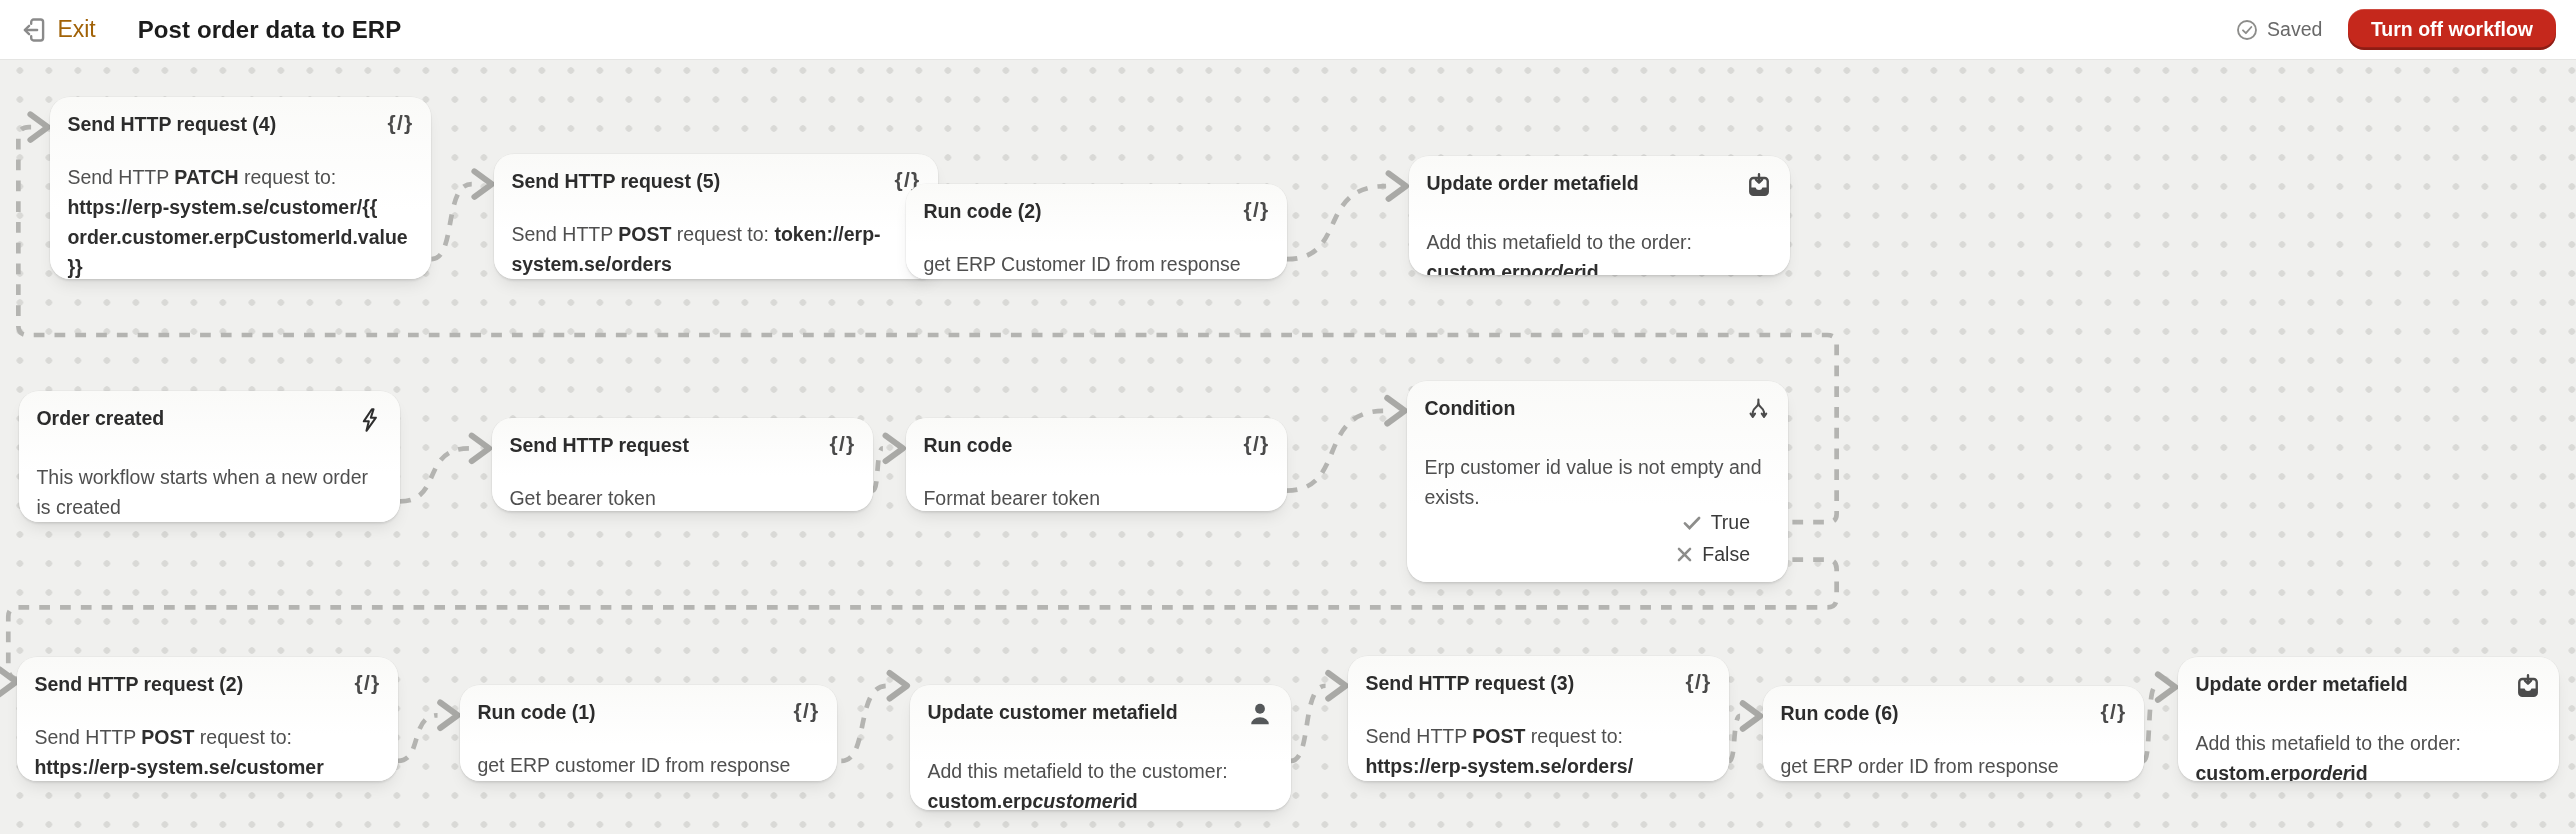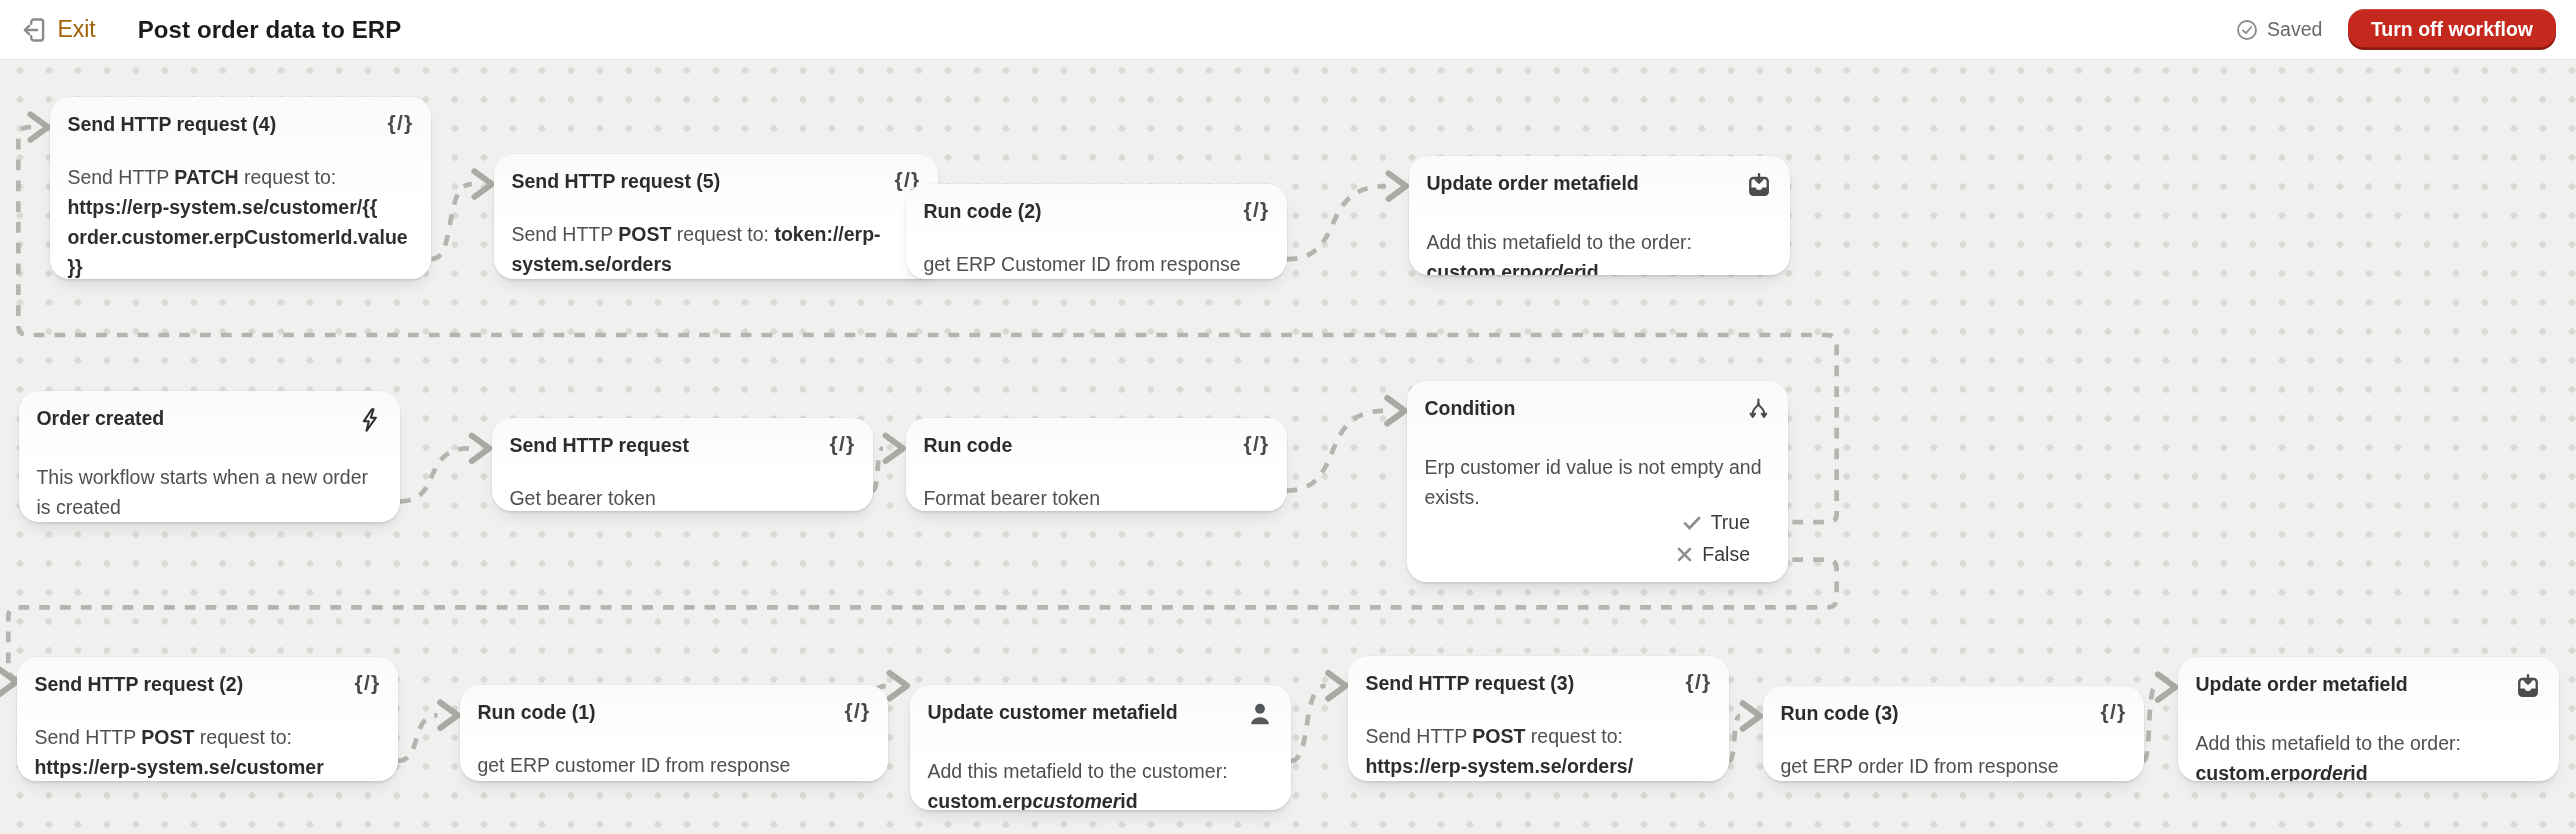--- a/index.html
+++ b/index.html
@@ -196,21 +196,21 @@
         </div>
       </div>
     </div>
     <div class="node" style="left: 17px; top: 597px; width: 381px; height: 124px;">
       <div class="node-head">
         <span class="node-title">Send HTTP request (2)</span>
         <span class="node-icon"><span class="code-glyph">{/}</span></span>
       </div>
       <div class="node-body">Send HTTP <b>POST</b> request to: <b>https://erp-system.se/customer</b></div>
     </div>
-    <div class="node" style="left: 460px; top: 625px; width: 428px; height: 96px;">
+    <div class="node" style="left: 460px; top: 625px; width: 377px; height: 96px;">
       <div class="node-head">
         <span class="node-title">Run code (1)</span>
         <span class="node-icon"><span class="code-glyph">{/}</span></span>
       </div>
       <div class="node-body">get ERP customer ID from response</div>
     </div>
     <div class="node" style="left: 910px; top: 625px; width: 381px; height: 125px;">
       <div class="node-head">
         <span class="node-title">Update customer metafield</span>
         <span class="node-icon"><svg width="28" height="28" viewBox="0 0 40 40">
@@ -222,21 +222,21 @@
     </div>
     <div class="node" style="left: 1348px; top: 596px; width: 381px; height: 125px;">
       <div class="node-head">
         <span class="node-title">Send HTTP request (3)</span>
         <span class="node-icon"><span class="code-glyph">{/}</span></span>
       </div>
       <div class="node-body">Send HTTP <b>POST</b> request to: <b>https://erp-system.se/orders/</b></div>
     </div>
     <div class="node" style="left: 1763px; top: 626px; width: 381px; height: 95px;">
       <div class="node-head">
-        <span class="node-title">Run code (3)</span>
+        <span class="node-title">Run code (6)</span>
         <span class="node-icon"><span class="code-glyph">{/}</span></span>
       </div>
       <div class="node-body">get ERP order ID from response</div>
     </div>
     <div class="node" style="left: 2178px; top: 597px; width: 381px; height: 124px;">
       <div class="node-head">
         <span class="node-title">Update order metafield</span>
         <span class="node-icon"><svg width="28" height="28" viewBox="0 0 40 40">
             <rect x="7.5" y="10" width="25" height="24" rx="4.5" fill="none" stroke="#4c4c4c" stroke-width="3.4"></rect>
             <path d="M7.5 23.5 h7.5 a5.2 5.2 0 0 0 10 0 h7.5 v6 a4.5 4.5 0 0 1 -4.5 4.5 h-16 a4.5 4.5 0 0 1 -4.5 -4.5 z" fill="#4c4c4c"></path>

